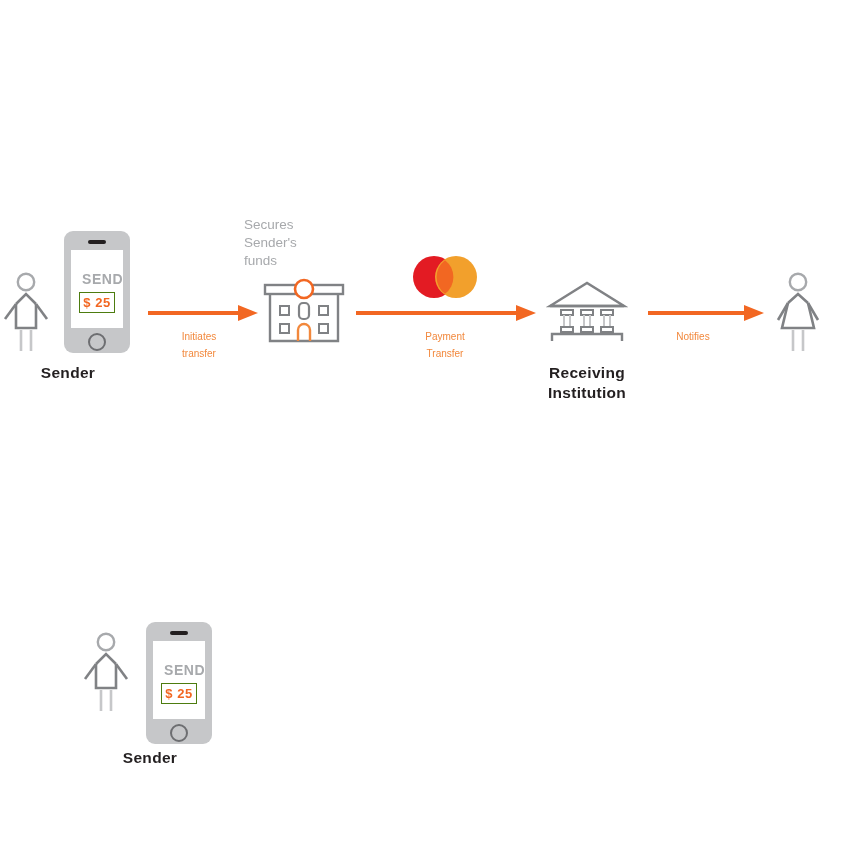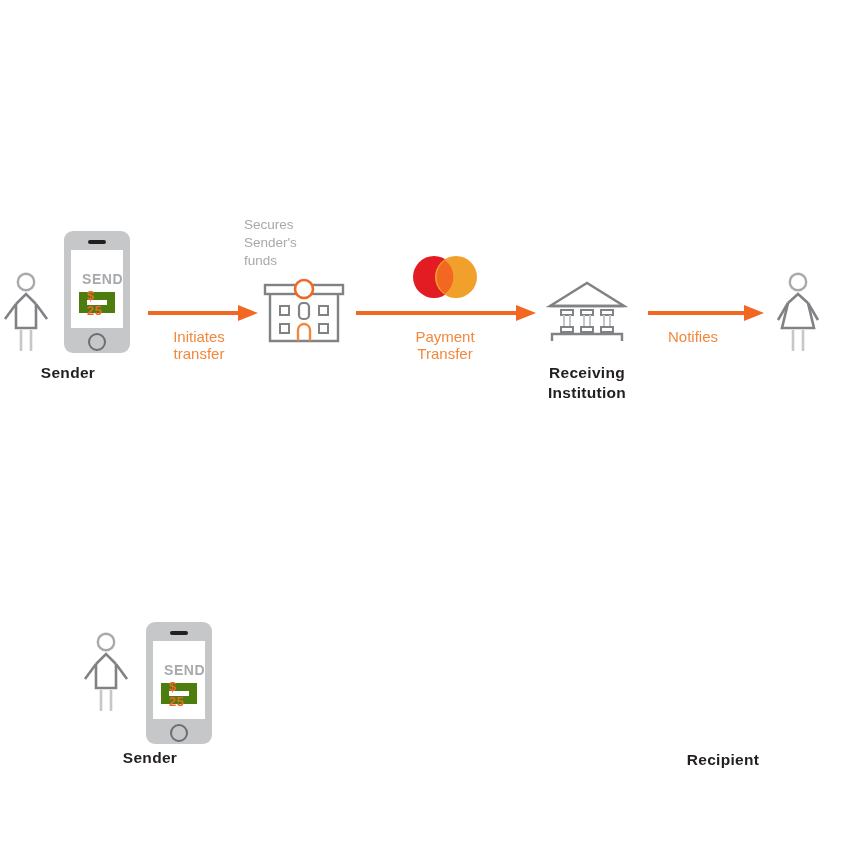--- a/index.html
+++ b/index.html
@@ -36,21 +36,21 @@
     font-family: "Liberation Sans", sans-serif;
     font-size: 13.5px;
     font-weight: normal;
     color: #a7a9ac;
     text-align: left;
     line-height: 18px;
     white-space: pre-line;
   }
   .edge-label {
     font-family: "Liberation Sans", sans-serif;
-    font-size: 15px;
+    font-size: 10px;
     font-weight: normal;
     color: #f2883c;
     text-align: center;
     line-height: 17px;
     white-space: pre-line;
   }
 
   
   .phone {
     background: #c6c7c9;
@@ -79,21 +79,21 @@
     width: 100%;
     text-align: right;
     font-family: "Liberation Sans", sans-serif;
     font-weight: bold;
     color: #a7a9ac;
     letter-spacing: 0.5px;
   }
   .amount-box {
     position: absolute;
     box-sizing: border-box;
-    border: 8px solid #4d7c0f;
+    border: 1px solid #4d7c0f;
     display: flex;
     align-items: center;
     justify-content: center;
     font-family: "Liberation Sans", sans-serif;
     font-weight: bold;
     color: #f26722;
     letter-spacing: 0.5px;
   }
 
   
@@ -243,16 +243,15 @@
 
     <div class="abs phone" style="left:146px;top:62px;width:66px;height:122px;">
       <div class="phone-speaker" style="left:24px;top:9px;width:18px;"></div>
       <div class="phone-screen" style="top:19px;height:78px;">
         <div class="send-text" style="top:21px;font-size:14px;">SEND</div>
         <div class="amount-box" style="left:8px;top:42px;width:36px;height:21px;font-size:13px;">$ 25</div>
       </div>
       <div class="phone-home" style="left:24px;top:102px;width:14px;height:14px;"></div>
     </div>
 
-    <div class="abs node-label" style="left:643px;top:190px;width:160px;">Recipient</div>
   </div>
 
 </div>
 
 </body></html>

